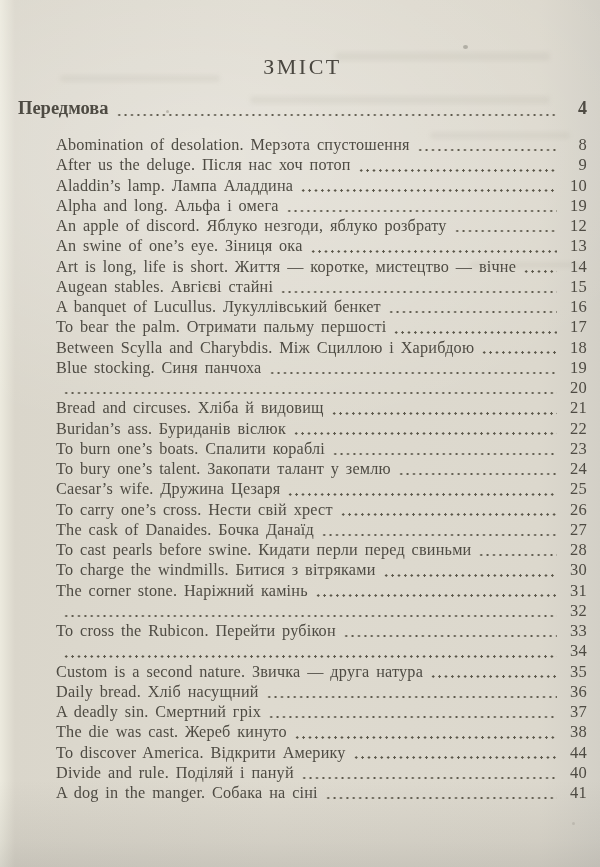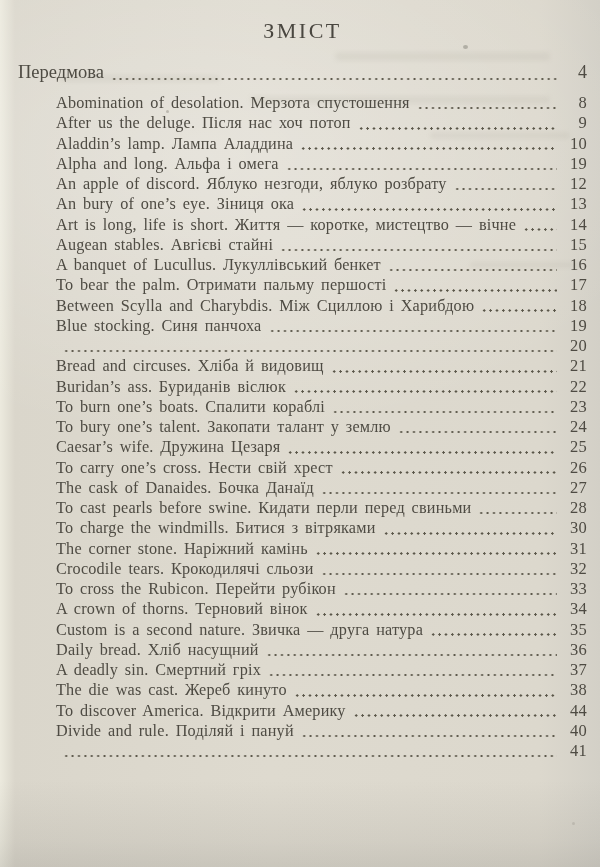--- a/index.html
+++ b/index.html
@@ -8,36 +8,37 @@
     font-family: "Liberation Serif", "DejaVu Serif", serif;
     color: #4e4b43;
     background:
       linear-gradient(180deg, rgba(0,0,0,0) 90%, rgba(110,108,102,0.10) 97%, rgba(110,108,102,0.18) 100%),
       radial-gradient(ellipse 130% 55% at 35% 18%, rgba(255,255,255,0.28), rgba(255,255,255,0) 60%),
       linear-gradient(90deg, #eceade 0%, #dad6cb 2.5%, #dedacf 45%, #dcd8cd 90%, #d3d0c7 100%),
       #dcd8ce;
   }
   .page {
     position: absolute; inset: 0;
-    padding: 16px 13px 0 18px;
+    padding: 52px 13px 0 18px;
     box-sizing: border-box;
   }
   .title {
     margin: 0 0 14px 0;
     text-align: center;
     font-size: 22px; line-height: 30px;
     font-weight: normal;
     letter-spacing: 2.5px;
     color: #4a4740;
   }
   .row { display: flex; align-items: baseline; }
   .foreword {
     font-size: 18.5px; line-height: 24px;
-    margin-bottom: 9px;
+    margin-bottom: 15px;
     word-spacing: 2px;
+    font-weight: bold;
   }
   .foreword .pagenum { font-size: 18px; }
   .entry {
     font-size: 16.2px;
     height: 20.25px;
     padding-left: 38px;
     word-spacing: 2.5px;
     letter-spacing: 0.2px;
   }
   .label { white-space: nowrap; }
@@ -112,21 +113,21 @@
     <span class="label">Alpha and long. Альфа і омега</span>
     <span class="dots"></span>
     <span class="pagenum">19</span>
   </div>
       <div class="row entry">
     <span class="label">An apple of discord. Яблуко незгоди, яблуко розбрату</span>
     <span class="dots"></span>
     <span class="pagenum">12</span>
   </div>
       <div class="row entry">
-    <span class="label">An bury of one’s eye. Зіниця ока</span>
+    <span class="label">An swine of one’s eye. Зіниця ока</span>
     <span class="dots"></span>
     <span class="pagenum">13</span>
   </div>
       <div class="row entry">
     <span class="label">Art is long, life is short. Життя — коротке, мистецтво — вічне</span>
     <span class="dots"></span>
     <span class="pagenum">14</span>
   </div>
       <div class="row entry">
     <span class="label">Augean stables. Авгієві стайні</span>
@@ -201,31 +202,29 @@
     <span class="label">To charge the windmills. Битися з вітряками</span>
     <span class="dots"></span>
     <span class="pagenum">30</span>
   </div>
       <div class="row entry">
     <span class="label">The corner stone. Наріжний камінь</span>
     <span class="dots"></span>
     <span class="pagenum">31</span>
   </div>
       <div class="row entry">
-    <span class="label">Crocodile tears. Крокодилячі сльози</span>
     <span class="dots"></span>
     <span class="pagenum">32</span>
   </div>
       <div class="row entry">
     <span class="label">To cross the Rubicon. Перейти рубікон</span>
     <span class="dots"></span>
     <span class="pagenum">33</span>
   </div>
       <div class="row entry">
-    <span class="label">A crown of thorns. Терновий вінок</span>
     <span class="dots"></span>
     <span class="pagenum">34</span>
   </div>
       <div class="row entry">
     <span class="label">Custom is a second nature. Звичка — друга натура</span>
     <span class="dots"></span>
     <span class="pagenum">35</span>
   </div>
       <div class="row entry">
     <span class="label">Daily bread. Хліб насущний</span>
@@ -246,17 +245,18 @@
     <span class="label">To discover America. Відкрити Америку</span>
     <span class="dots"></span>
     <span class="pagenum">44</span>
   </div>
       <div class="row entry">
     <span class="label">Divide and rule. Поділяй і пануй</span>
     <span class="dots"></span>
     <span class="pagenum">40</span>
   </div>
       <div class="row entry">
+    <span class="label">A dog in the manger. Собака на сіні</span>
     <span class="dots"></span>
     <span class="pagenum">41</span>
   </div>
     </div>
 </div>
 
 </body></html>

